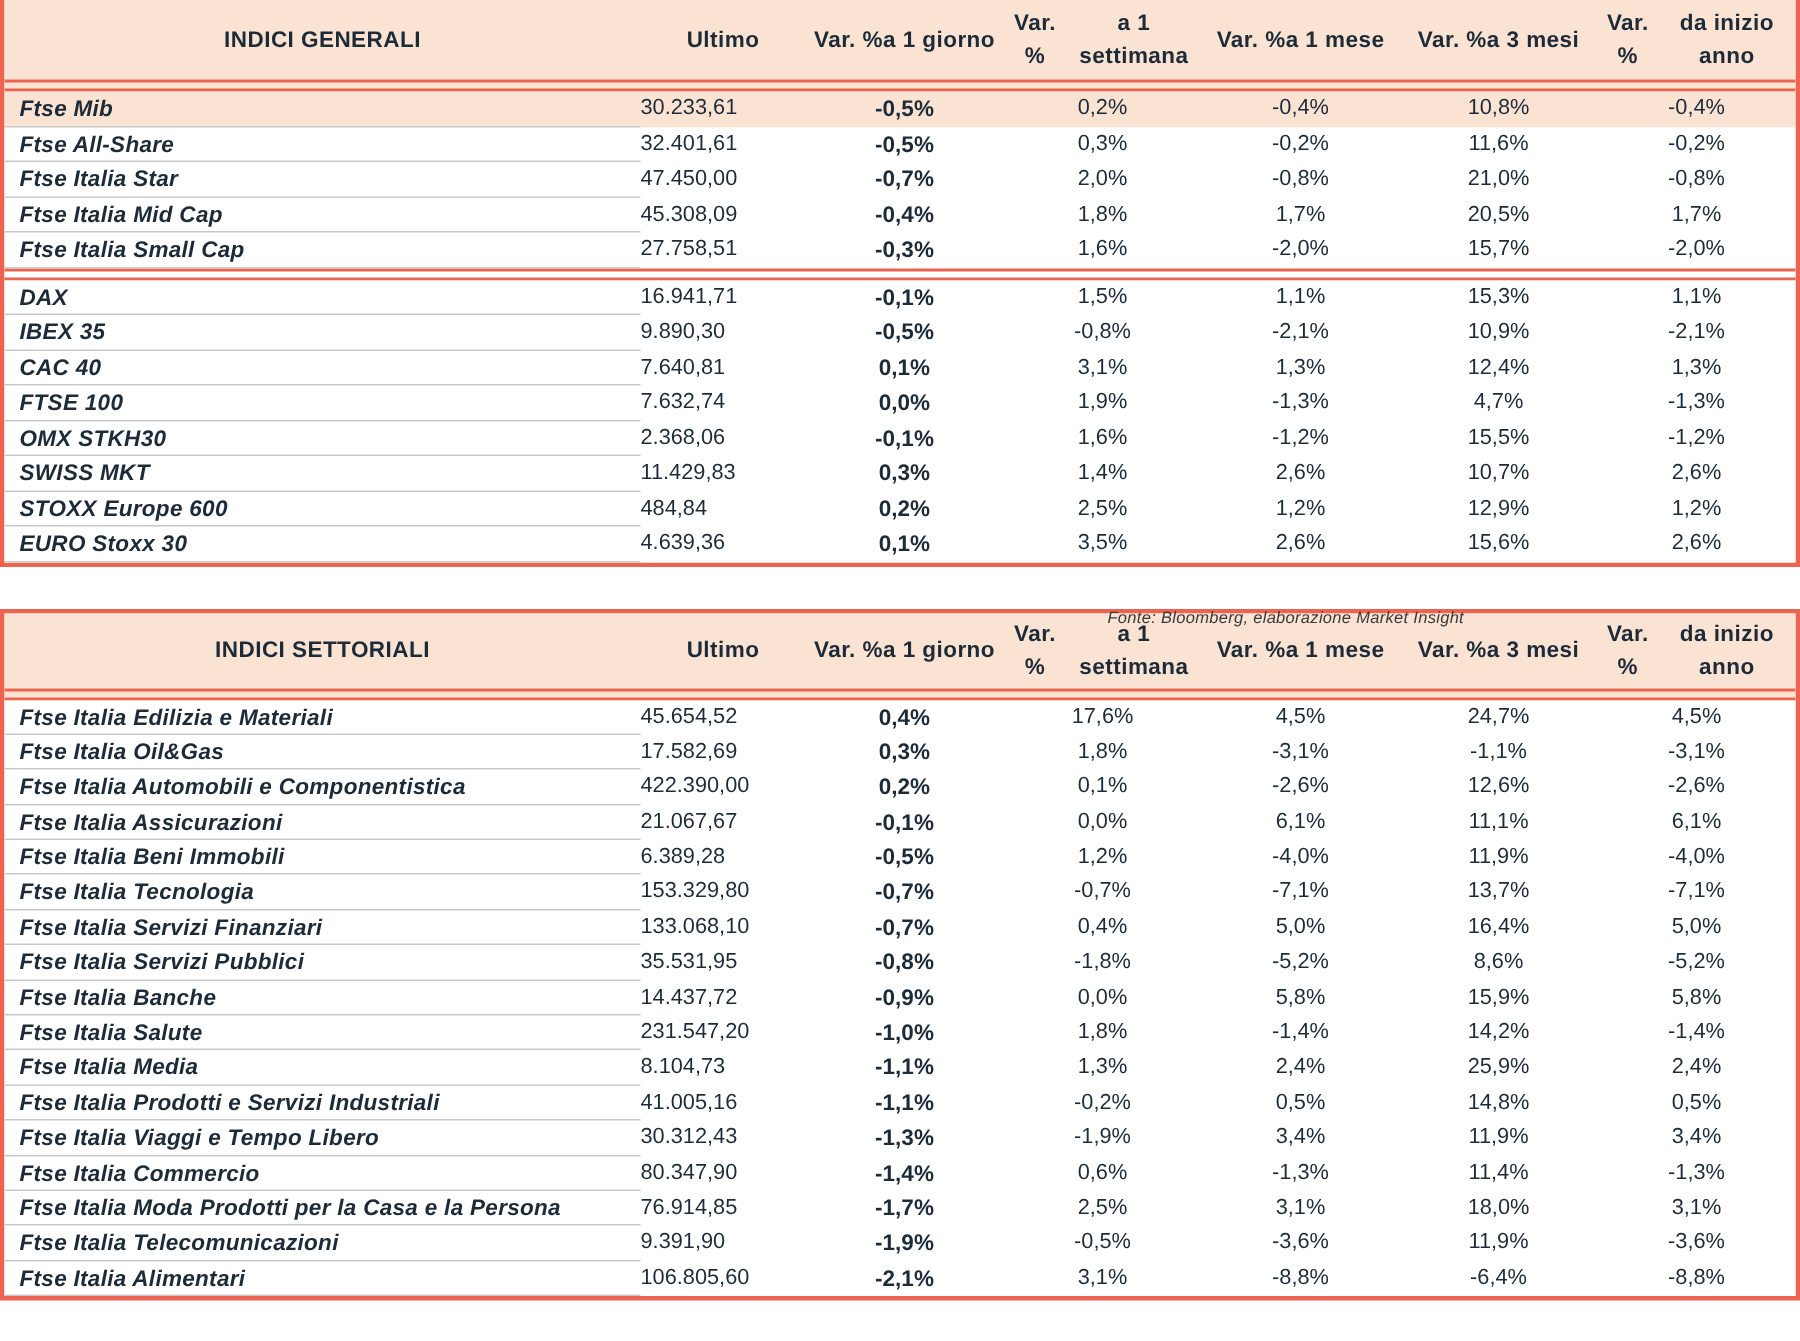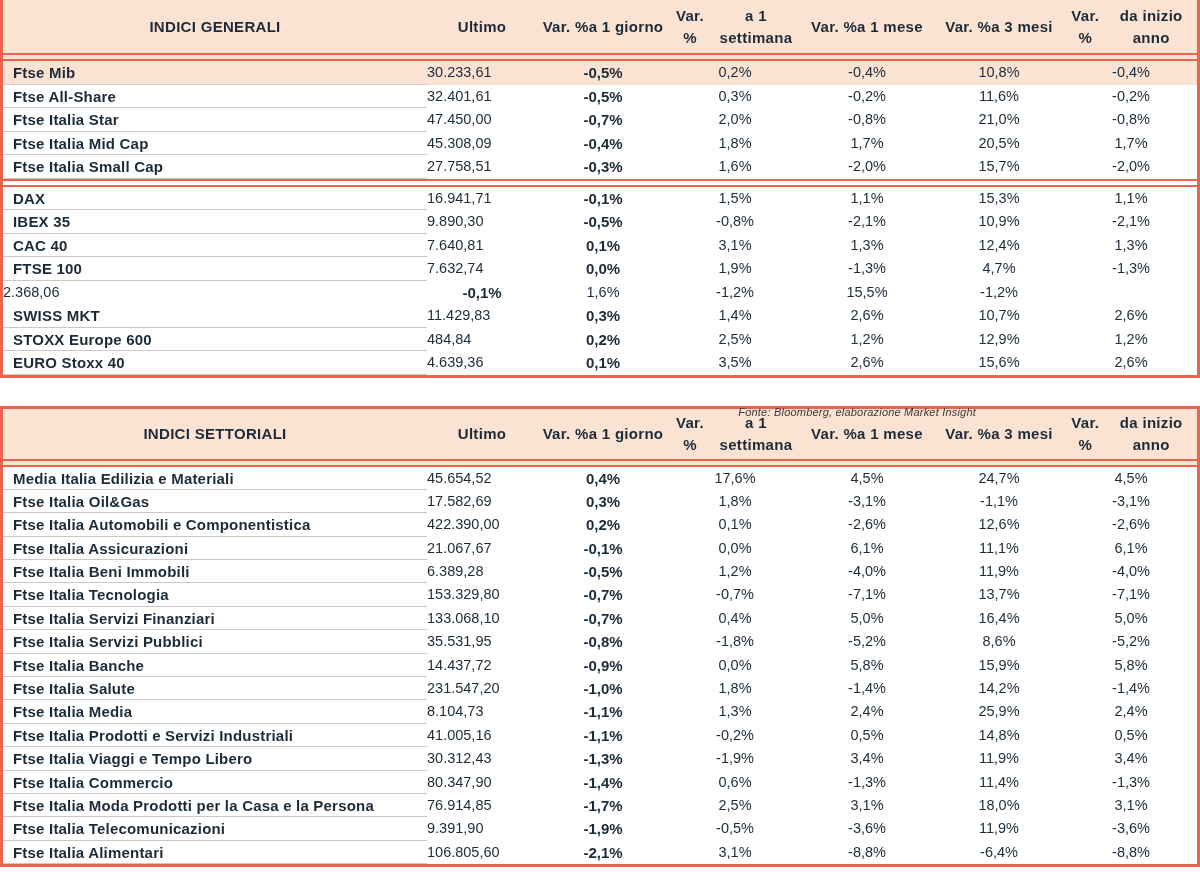--- a/index.html
+++ b/index.html
@@ -65,20 +65,21 @@
 
   .cell{
     font-size:15px;
     white-space:nowrap;
     overflow:hidden;
     height:100%;
   }
   .cell.name{
     padding-left:10px;
     font-weight:bold;
+    font-style:italic;
     border-bottom:1px solid var(--sep);
     letter-spacing:.2px;
   }
   .cell.ultimo{
     text-align:left;
     padding-right:30px;
     font-size:14.5px;
   }
   .cell.pct{text-align:center;font-size:14.5px;}
   .cell.pct.d1{font-weight:bold;font-size:15px;}
@@ -206,20 +207,21 @@
         <div class="row grid7">
           <div class="cell name">FTSE 100</div>
           <div class="cell ultimo">7.632,74</div>
           <div class="cell pct d1">0,0%</div>
           <div class="cell pct">1,9%</div>
           <div class="cell pct">-1,3%</div>
           <div class="cell pct">4,7%</div>
           <div class="cell pct">-1,3%</div>
         </div>
         <div class="row grid7">
+          <div class="cell name">OMX STKH30</div>
           <div class="cell ultimo">2.368,06</div>
           <div class="cell pct d1">-0,1%</div>
           <div class="cell pct">1,6%</div>
           <div class="cell pct">-1,2%</div>
           <div class="cell pct">15,5%</div>
           <div class="cell pct">-1,2%</div>
         </div>
         <div class="row grid7">
           <div class="cell name">SWISS MKT</div>
           <div class="cell ultimo">11.429,83</div>
@@ -232,21 +234,21 @@
         <div class="row grid7">
           <div class="cell name">STOXX Europe 600</div>
           <div class="cell ultimo">484,84</div>
           <div class="cell pct d1">0,2%</div>
           <div class="cell pct">2,5%</div>
           <div class="cell pct">1,2%</div>
           <div class="cell pct">12,9%</div>
           <div class="cell pct">1,2%</div>
         </div>
         <div class="row grid7">
-          <div class="cell name">EURO Stoxx 40</div>
+          <div class="cell name">EURO Stoxx 30</div>
           <div class="cell ultimo">4.639,36</div>
           <div class="cell pct d1">0,1%</div>
           <div class="cell pct">3,5%</div>
           <div class="cell pct">2,6%</div>
           <div class="cell pct">15,6%</div>
           <div class="cell pct">2,6%</div>
         </div>
       </div>
   </section>
 
@@ -275,21 +277,21 @@
         <span>a 3 mesi</span>
       </div>
       <div class="hc two">
         <span>Var. %</span>
         <span>da inizio anno</span>
       </div>
     </div>
     <div class="dbl"></div>
     <div class="tbody">
         <div class="row grid7">
-          <div class="cell name">Media Italia Edilizia e Materiali</div>
+          <div class="cell name">Ftse Italia Edilizia e Materiali</div>
           <div class="cell ultimo">45.654,52</div>
           <div class="cell pct d1">0,4%</div>
           <div class="cell pct">17,6%</div>
           <div class="cell pct">4,5%</div>
           <div class="cell pct">24,7%</div>
           <div class="cell pct">4,5%</div>
         </div>
         <div class="row grid7">
           <div class="cell name">Ftse Italia Oil&amp;Gas</div>
           <div class="cell ultimo">17.582,69</div>

